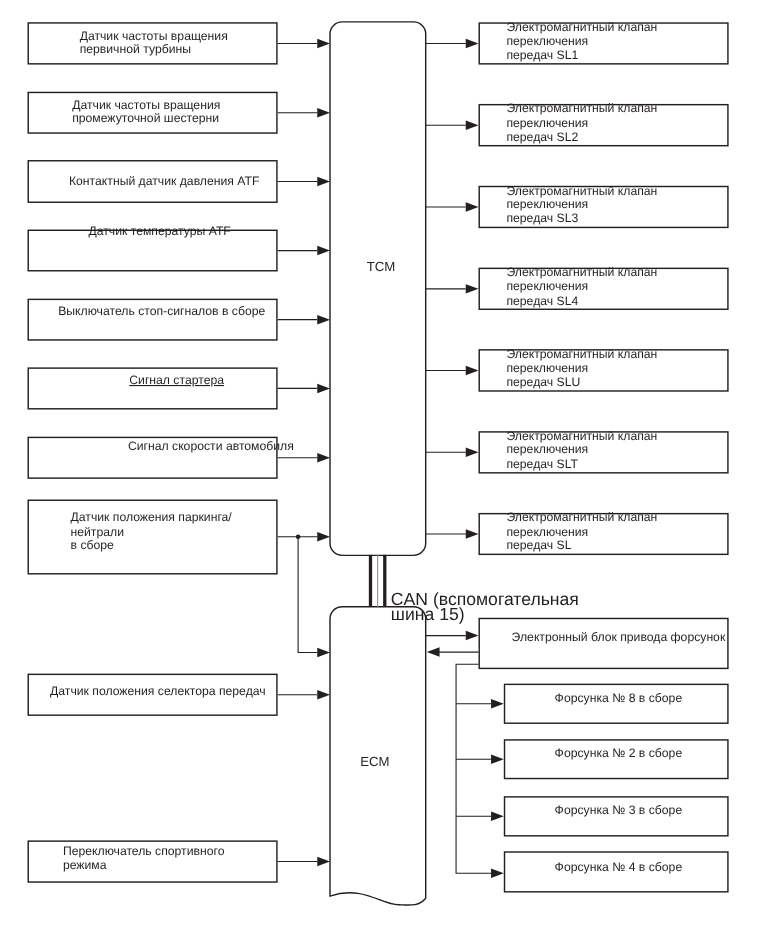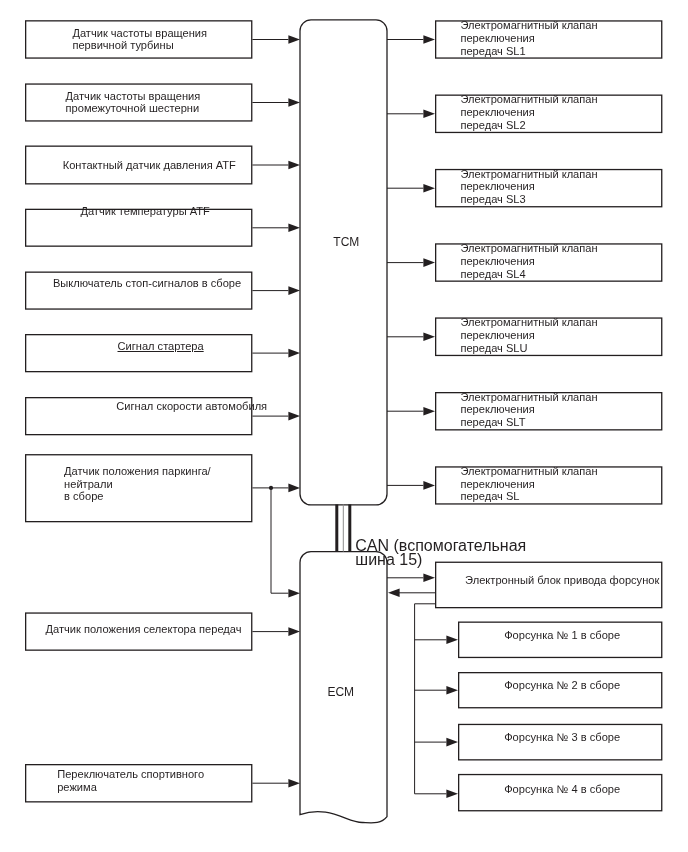--- a/index.html
+++ b/index.html
@@ -109,21 +109,21 @@
   <div class="cell" style="left:25.0px;top:612.4px;width:227.4px;height:38.4px;">
       <div class="txt" style="padding:0 0 5.2px 4.5px;">Датчик положения селектора передач</div>
     </div>
   <div class="cell" style="left:25.0px;top:764.0px;width:182px;height:38.5px;">
       <div class="txt" style="padding:0 0 4.2px 16.2px;">Переключатель спортивного режима</div>
     </div>
   <div class="cell" style="left:435.0px;top:561.6px;width:227.4px;height:46.7px;">
       <div class="txt" style="padding:0 0 8.5px 14.1px;">Электронный блок привода форсунок</div>
     </div>
   <div class="cell" style="left:458.0px;top:621.5px;width:204.4px;height:36.6px;">
-      <div class="txt" style="padding:0 0 9.5px 30.2px;">Форсунка № 1 в сборе</div>
+      <div class="txt" style="padding:0 0 9.5px 30.2px;">Форсунка № 8 в сборе</div>
     </div>
   <div class="cell" style="left:458.0px;top:672.0px;width:204.4px;height:36.4px;">
       <div class="txt" style="padding:0 0 9.5px 30.2px;">Форсунка № 2 в сборе</div>
     </div>
   <div class="cell" style="left:458.0px;top:723.8px;width:204.4px;height:36.7px;">
       <div class="txt" style="padding:0 0 9.5px 30.2px;">Форсунка № 3 в сборе</div>
     </div>
   <div class="cell" style="left:458.0px;top:773.9px;width:204.4px;height:37.5px;">
       <div class="txt" style="padding:0 0 6.0px 30.2px;">Форсунка № 4 в сборе</div>
     </div>

